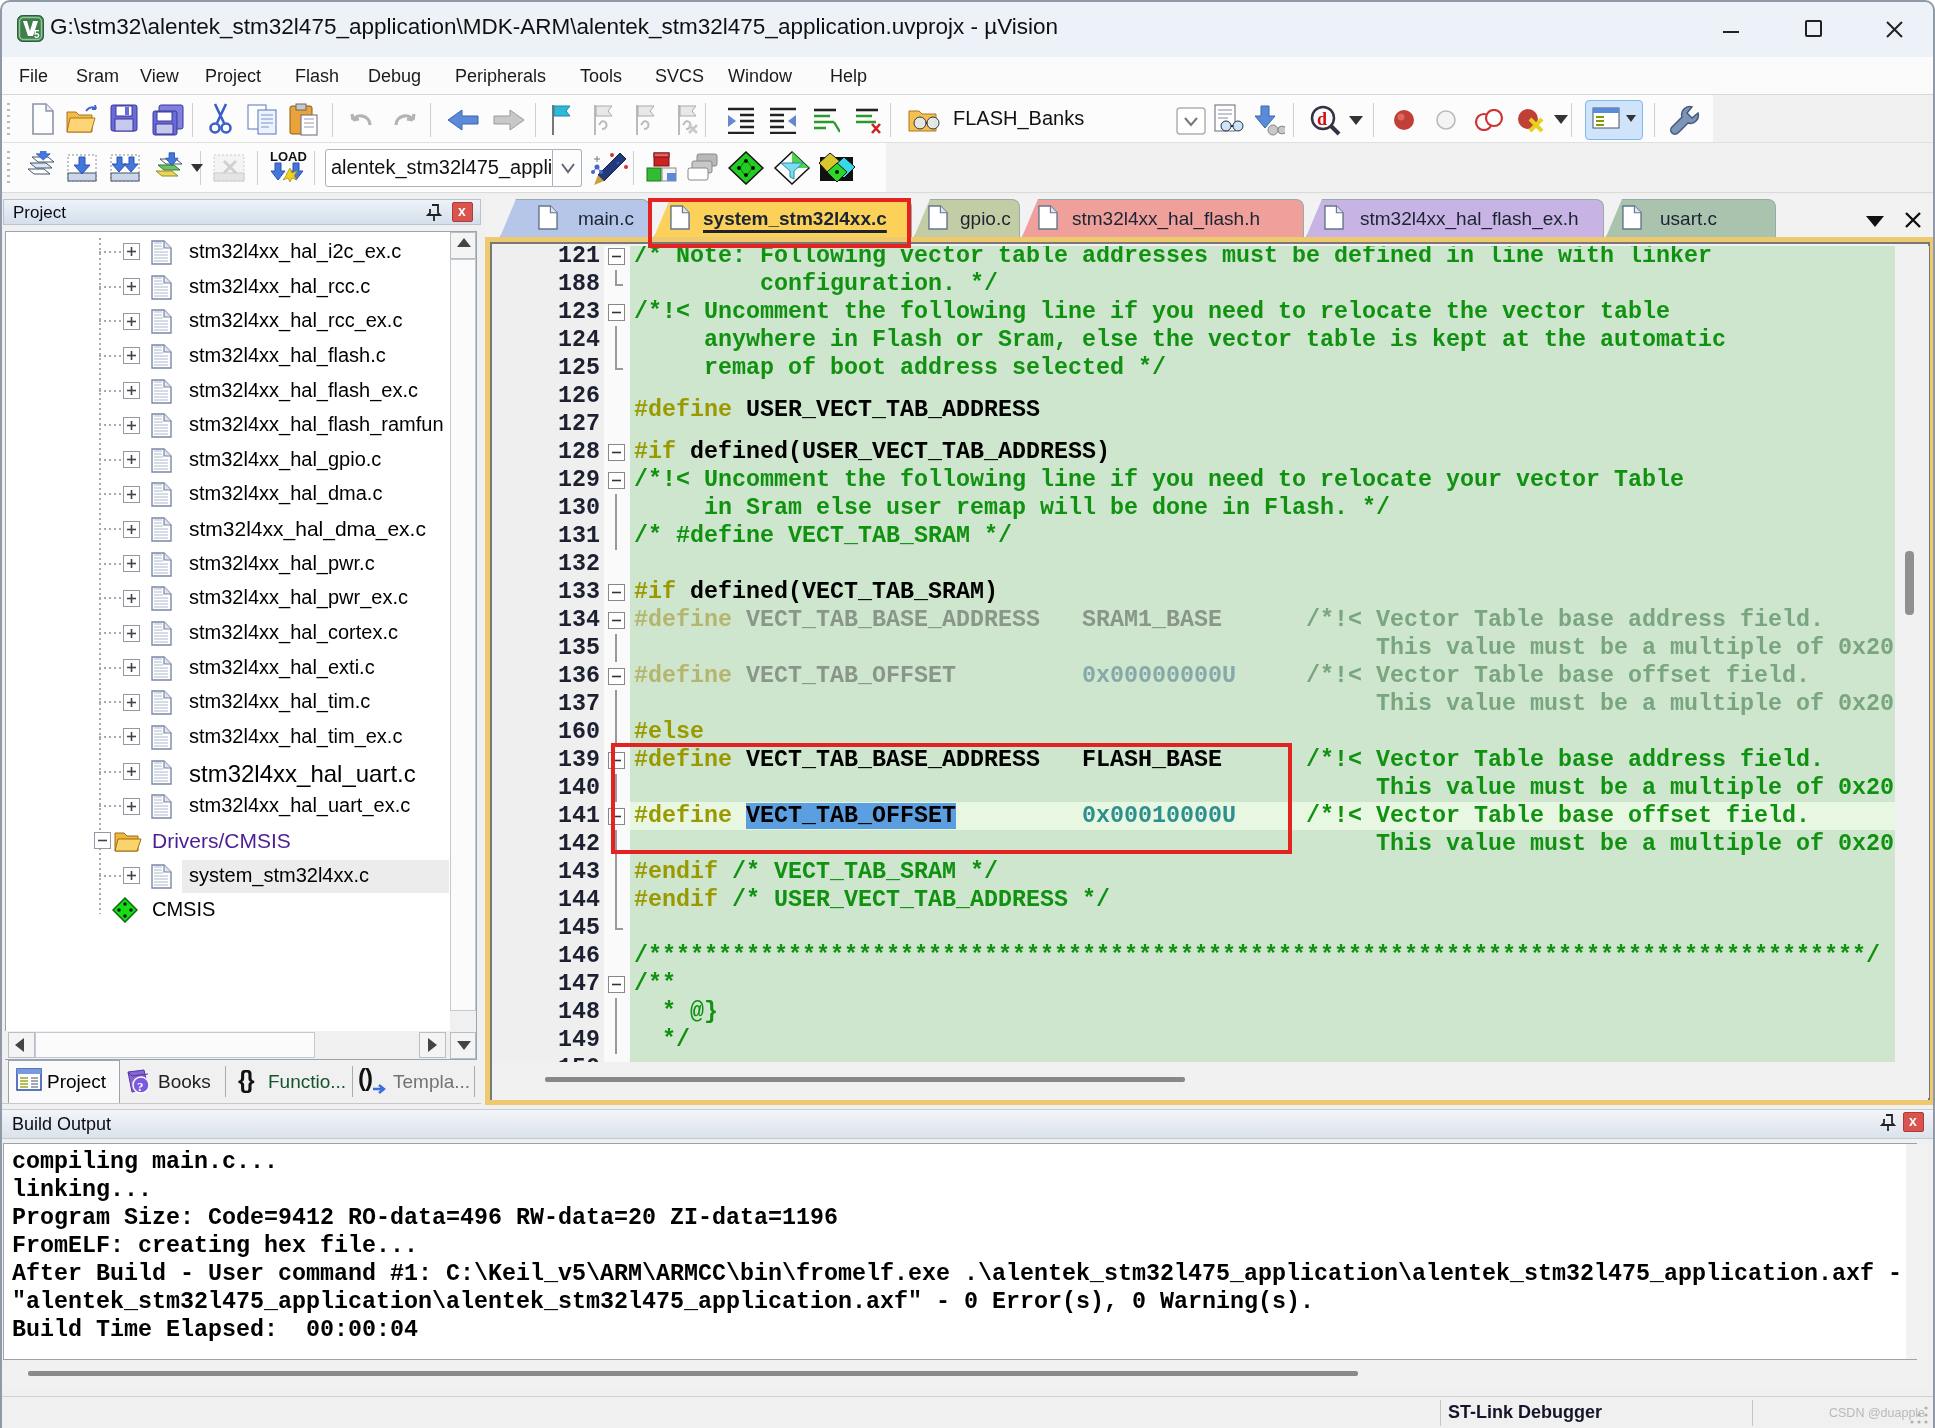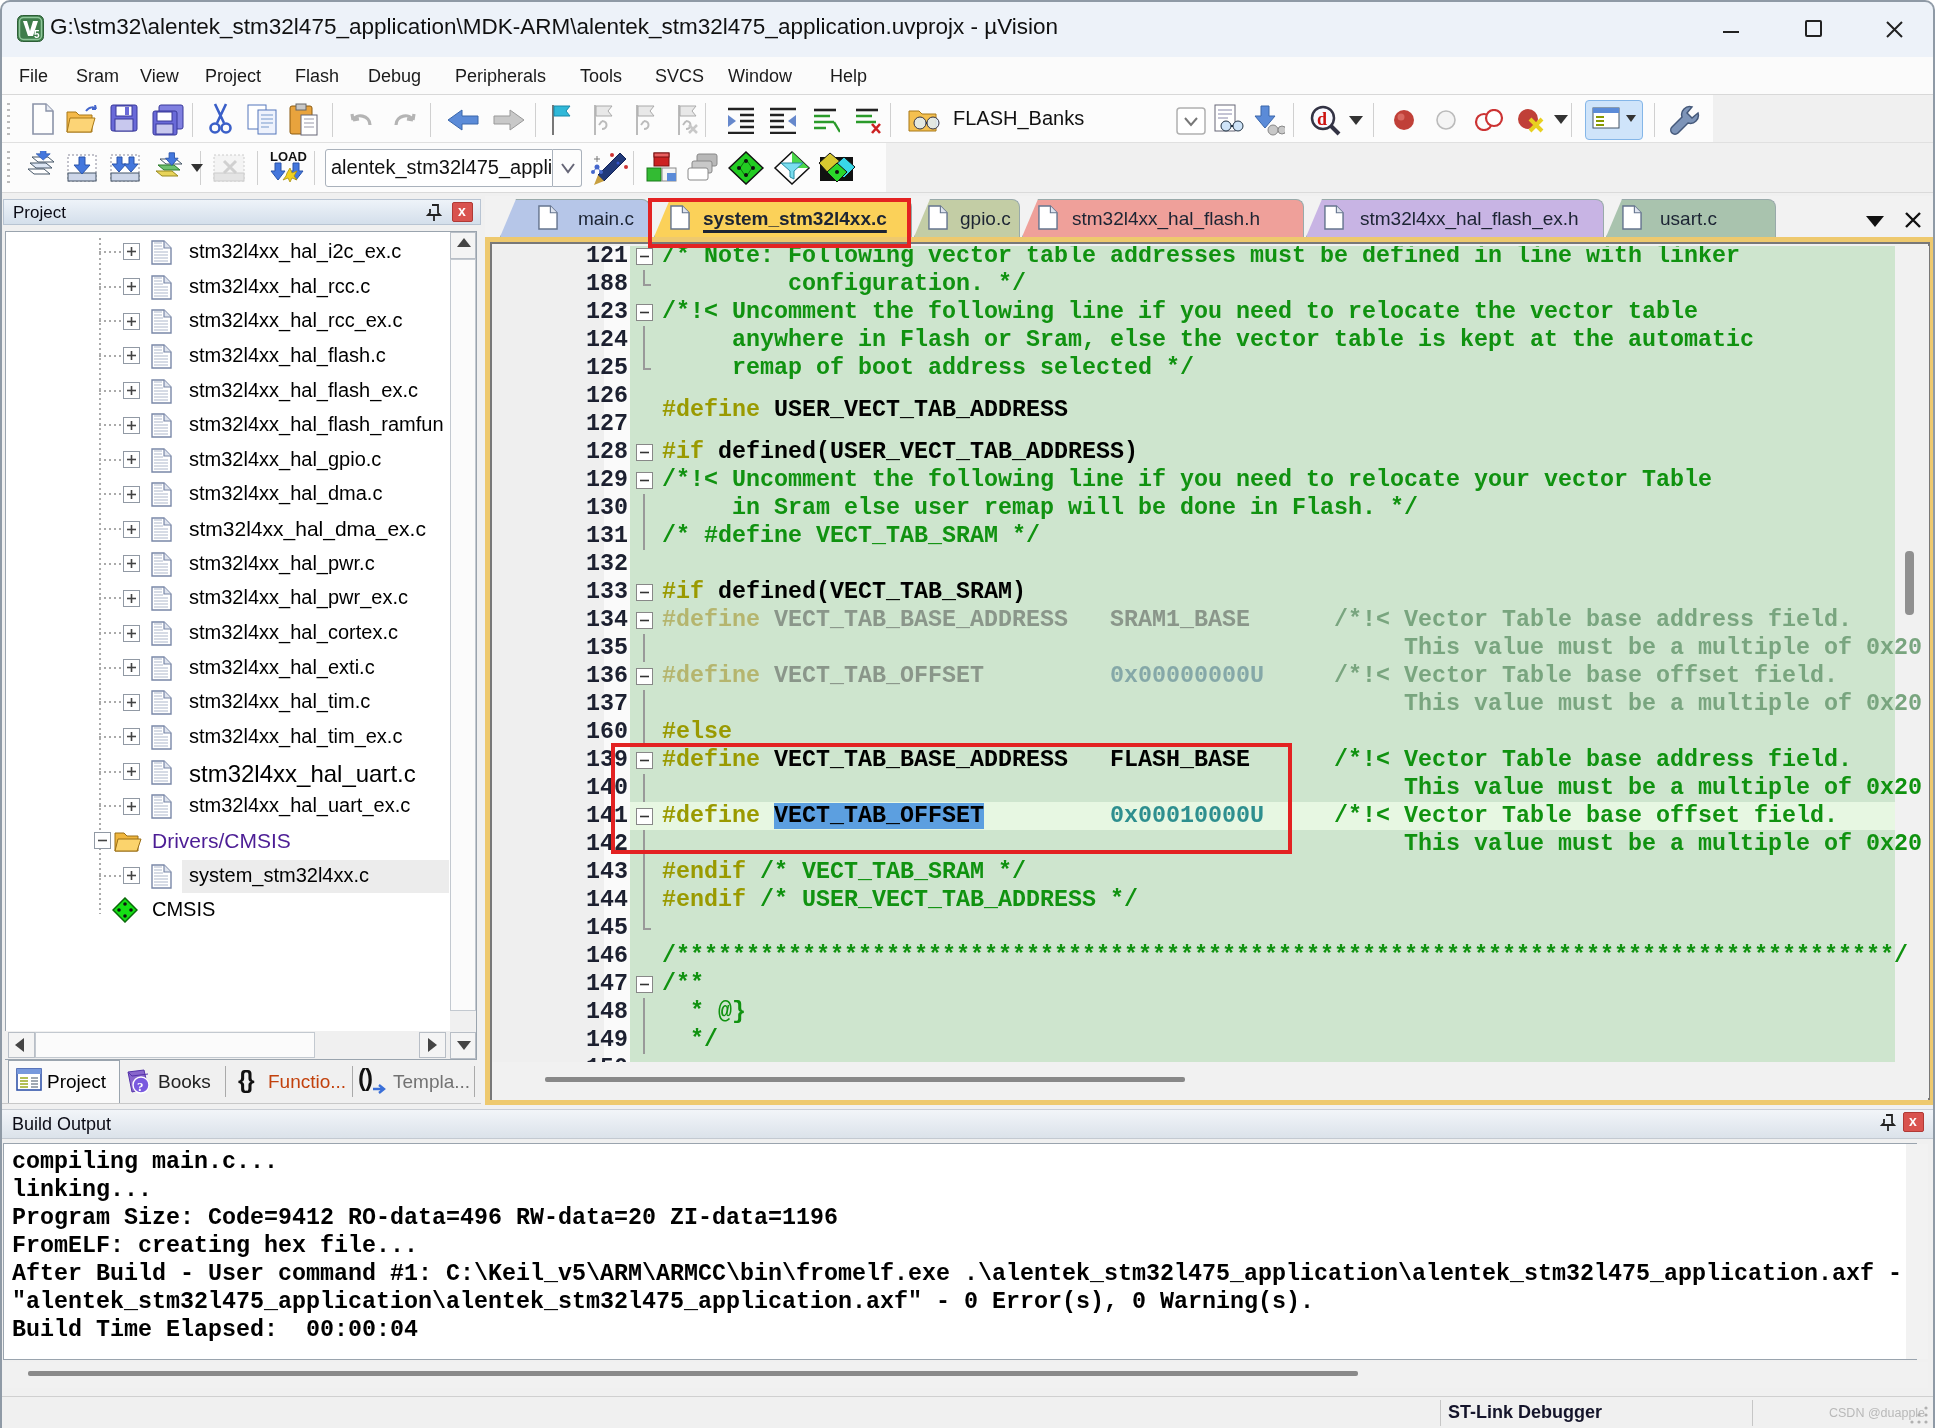--- a/index.html
+++ b/index.html
@@ -570,21 +570,21 @@
 <div class="abs" style="left:47px;top:1071px;font-size:19px;color:#000;">Project</div>
 <svg class="abs" style="left:124px;top:1068px" width="30" height="28" viewBox="0 0 30 28">
 <path d="M4 4 L20 2 L24 20 L8 24 Z" fill="#8866cc" stroke="#5533aa"></path>
 <path d="M4 4 L8 8 L24 6" fill="none" stroke="#5533aa"></path>
 <circle cx="17" cy="17" r="8" fill="#7a5adf" stroke="#fff" stroke-width="1.4"></circle>
 <text x="13" y="23" font-size="13" fill="#fff" font-weight="bold" font-family="Liberation Serif">?</text>
   </svg>
 <div class="abs" style="left:158px;top:1071px;font-size:19px;color:#222;">Books</div>
 <div class="abs" style="left:225px;top:1066px;width:1px;height:31px;background:#aaa;"></div>
 <div class="abs" style="left:238px;top:1066px;font-size:24px;font-weight:bold;color:#111;letter-spacing:-2px;">{}</div>
-<div class="abs" style="left:268px;top:1071px;font-size:19px;color:#c2410c;">Functio...</div>
+<div class="abs" style="left:268px;top:1071px;font-size:19px;color:#14532d;">Functio...</div>
 <div class="abs" style="left:352px;top:1066px;width:1px;height:31px;background:#aaa;"></div>
 <div class="abs" style="left:358px;top:1064px;font-size:24px;font-weight:bold;color:#111;letter-spacing:-1px;">()</div>
 <svg class="abs" style="left:372px;top:1084px" width="16" height="12" viewBox="0 0 16 12">
     <path d="M1 5 h9 M7 1 l5 4 l-5 4" stroke="#3a6fd8" stroke-width="2.4" fill="none"></path>
   </svg>
 <div class="abs" style="left:393px;top:1071px;font-size:19px;color:#737373;">Templa...</div>
 <div class="abs" style="left:474px;top:1066px;width:1px;height:31px;background:#aaa;"></div>
 <div class="abs" style="left:481px;top:193px;width:4px;height:912px;background:#f0f0f0;"></div>
 <div class="abs" style="left:485px;top:193px;width:1450px;height:912px;background:#f0f0f0;"></div>
 <div class="abs" style="left:485px;top:196px;width:1450px;height:41px;background:#f2f2f2;"></div>
@@ -627,21 +627,21 @@
 <svg class="abs" style="left:1862px;top:210px" width="70" height="20" viewBox="0 0 70 20">
 <path d="M4 6 L22 6 L13 17 Z" fill="#111"></path>
 <path d="M44 3 L58 17 M58 3 L44 17" stroke="#111" stroke-width="2.4"></path>
   </svg>
 <div class="abs" style="left:485px;top:237px;width:1450px;height:868px;background:#eec96e;z-index:1;"></div>
 <div class="abs" style="left:490px;top:242px;width:1440px;height:858px;background:#f1f1f1;border:2px solid #787878;border-bottom:none;z-index:1;"></div>
 <div class="abs" style="left:492px;top:245.5px;width:112px;height:816.5px;background:#efefef;z-index:2;"></div>
 <div class="abs" style="left:604px;top:245.5px;width:26px;height:816.5px;background:#fafafa;z-index:2;"></div>
 <div class="abs" style="left:630px;top:245.5px;width:1265px;height:816.5px;background:#cee5ce;z-index:2;"></div>
 <div class="abs" style="left:630px;top:802px;width:1265px;height:28px;background:#e7f7e2;z-index:2;"></div>
-<div class="abs" style="left:492px;top:245.5px;width:1403px;height:816.5px;overflow:hidden;z-index:3;margin-left:28px;">
+<div class="abs" style="left:492px;top:245.5px;width:1403px;height:816.5px;overflow:hidden;z-index:3;">
     <pre class="cl" style="position:absolute;left:28px;top:-3.5px;width:80px;text-align:right;color:#1c2030">121</pre>
     <pre class="cl" style="position:absolute;left:142px;top:-3.5px;"><span class="c">/* Note: Following vector table addresses must be defined in line with linker</span></pre>
     <pre class="cl" style="position:absolute;left:28px;top:24.5px;width:80px;text-align:right;color:#1c2030">188</pre>
     <pre class="cl" style="position:absolute;left:142px;top:24.5px;"><span class="c">         configuration. */</span></pre>
     <pre class="cl" style="position:absolute;left:28px;top:52.5px;width:80px;text-align:right;color:#1c2030">123</pre>
     <pre class="cl" style="position:absolute;left:142px;top:52.5px;"><span class="c">/*!&lt; Uncomment the following line if you need to relocate the vector table</span></pre>
     <pre class="cl" style="position:absolute;left:28px;top:80.5px;width:80px;text-align:right;color:#1c2030">124</pre>
     <pre class="cl" style="position:absolute;left:142px;top:80.5px;"><span class="c">     anywhere in Flash or Sram, else the vector table is kept at the automatic</span></pre>
     <pre class="cl" style="position:absolute;left:28px;top:108.5px;width:80px;text-align:right;color:#1c2030">125</pre>
     <pre class="cl" style="position:absolute;left:142px;top:108.5px;"><span class="c">     remap of boot address selected */</span></pre>

